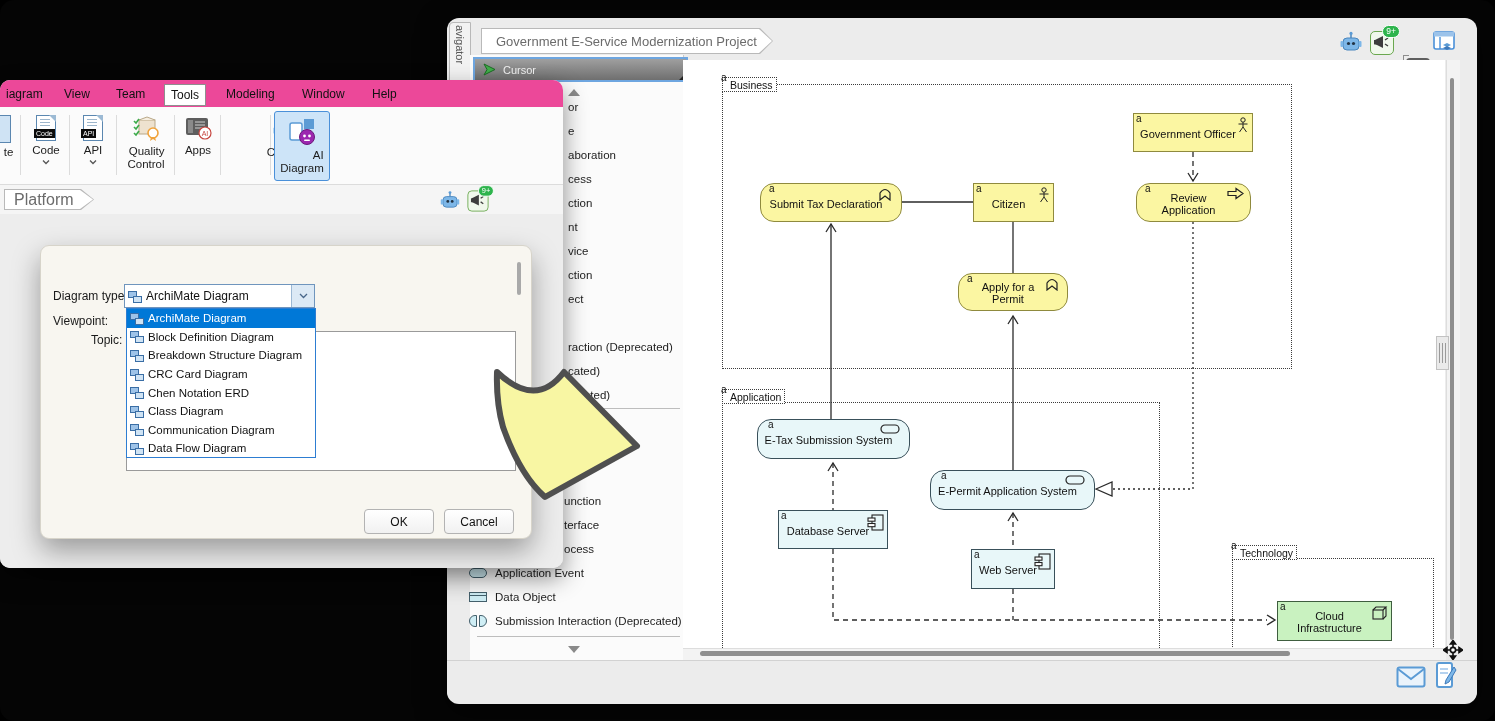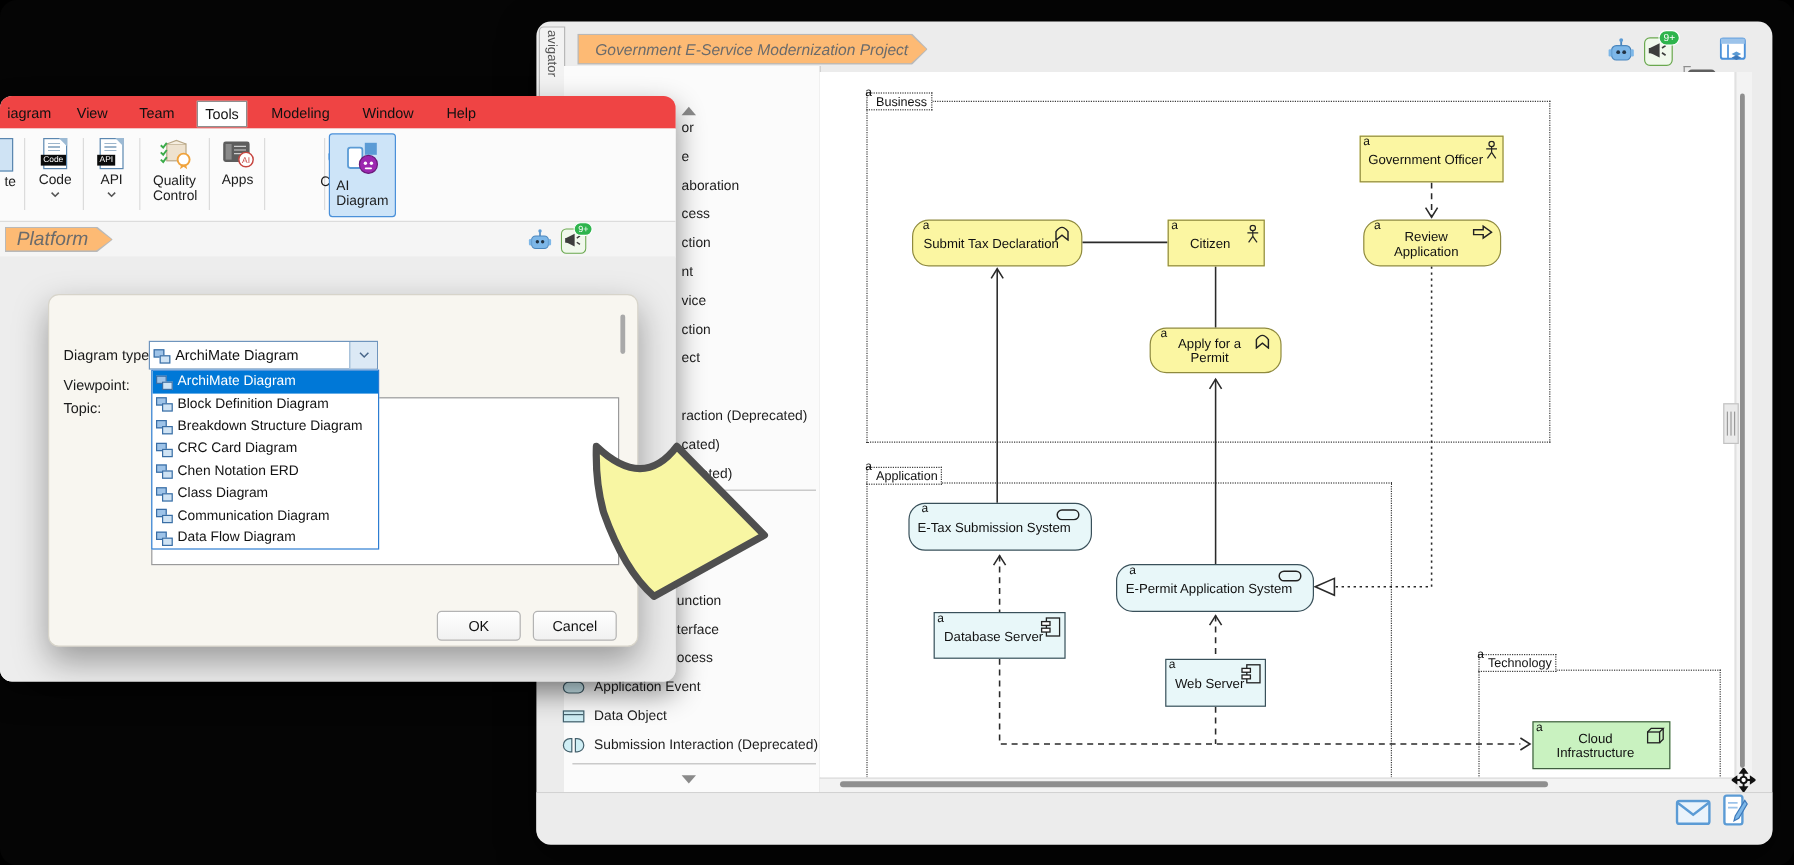--- a/index.html
+++ b/index.html
@@ -6,23 +6,23 @@
   #stage{position:relative;width:1495px;height:721px;background:#050505;overflow:hidden;
          font-family:"Liberation Sans","DejaVu Sans",sans-serif;border-radius:14px;}
   .abs{position:absolute;}
   .win{position:absolute;border-radius:12px;}
   
   #rwin{left:447px;top:18px;width:1030px;height:685px;background:#ececec;
         box-shadow:0 10px 30px rgba(0,0,0,.6);}
   #rheader{position:absolute;left:0;top:0;width:100%;height:42px;}
   .bctab-outer{position:absolute;background:#b9b9b9;
       clip-path:polygon(0 0,calc(100% - 13px) 0,100% 50%,calc(100% - 13px) 100%,0 100%);}
-  .bctab-inner{position:absolute;inset:1px;background:#fdba74;display:flex;align-items:center;
+  .bctab-inner{position:absolute;inset:1px;background:#ffffff;display:flex;align-items:center;
       padding-left:14px;color:#6b6b6b;
-      clip-path:polygon(0 0,calc(100% - 13px) 0,100% 50%,calc(100% - 13px) 100%,0 100%);font-style:italic;}
+      clip-path:polygon(0 0,calc(100% - 13px) 0,100% 50%,calc(100% - 13px) 100%,0 100%);}
   #navtab{left:2px;top:4px;width:20px;height:70px;background:#f2f2f2;border:1px solid #b8b8b8;
       border-radius:4px 0 0 4px;color:#555;font-size:11px;writing-mode:vertical-rl;
       display:flex;align-items:center;justify-content:flex-start;padding-top:2px;overflow:hidden;}
   #toolbox{left:23px;top:37px;width:213px;height:611px;background:#fbfbfb;border-right:1px solid #c9c9c9;}
   #cursorbar{left:26px;top:39px;width:211px;height:21px;border:2px solid #6ea6e0;
       background:linear-gradient(#9f9f9f,#6f6f6f);display:flex;align-items:center;color:#f2f2f2;font-size:11px;}
   #cursorbar .fold{position:absolute;right:0;bottom:0;width:0;height:0;
       border-left:7px solid transparent;border-bottom:7px solid #222;}
   .tri-up{width:0;height:0;border-left:6px solid transparent;border-right:6px solid transparent;border-bottom:7px solid #8a8a8a;}
   .tri-down{width:0;height:0;border-left:6px solid transparent;border-right:6px solid transparent;border-top:7px solid #8a8a8a;}
@@ -56,29 +56,29 @@
   .sb-thumb-v{left:1003px;top:60px;width:4px;height:562px;background:#8f8f8f;border-radius:2px;}
   .grip{left:989px;top:318px;width:11px;height:32px;background:#eaeaea;border:1px solid #c2c2c2;
       display:flex;gap:2px;align-items:center;justify-content:center;}
   .grip i{width:1px;height:20px;background:#9a9a9a;}
   .sb-track-h{left:236px;top:630px;width:763px;height:12px;background:#f3f3f3;border-top:1px solid #ddd;}
   .sb-thumb-h{left:253px;top:633px;width:590px;height:5px;background:#8f8f8f;border-radius:3px;}
   #rbottom{left:0;top:642px;width:1030px;height:43px;background:#ececec;border-top:1px solid #d2d2d2;border-radius:0 0 12px 12px;}
   
   #lwin{left:0;top:80px;width:563px;height:488px;background:#f4f4f4;border-radius:10px;
         box-shadow:0 10px 24px rgba(0,0,0,.45);}
-  #menubar{position:absolute;left:0;top:0;width:100%;height:27px;background:#ef4444;border-bottom:1px solid #e0e0e0;border-radius:10px 10px 0 0;}
+  #menubar{position:absolute;left:0;top:0;width:100%;height:27px;background:#ec4899;border-bottom:1px solid #e0e0e0;border-radius:10px 10px 0 0;}
   .menu-item{position:absolute;top:4px;height:20px;display:flex;align-items:center;font-size:12px;color:#111;padding:0 6px;}
   .menu-sel{background:#fff;border:1px solid #8f8f8f;}
   #lbar{position:absolute;left:0;top:27px;width:100%;height:77px;background:#fbfbfb;border-bottom:1px solid #dcdcdc;}
   .tb-btn{position:absolute;top:4px;height:70px;display:flex;flex-direction:column;align-items:center;
       font-size:11.5px;color:#1c1c1c;justify-content:flex-start;padding-top:4px;box-sizing:border-box;}
   .tb-sel{background:#cde4f8;border:1px solid #4a90d9;border-radius:3px;}
   .tb-sep{position:absolute;top:8px;width:1px;height:60px;background:#dcdcdc;}
-  .tb-lbl{margin-top:3px;text-align:left;line-height:13px;white-space:pre-line;}
+  .tb-lbl{margin-top:3px;text-align:right;line-height:13px;white-space:pre-line;}
   .chev{width:8px;height:8px;margin-top:1px;}
   .page-ico{position:relative;width:20px;height:26px;background:#fff;border:1.4px solid #5b87b0;box-sizing:border-box;}
   .page-ico .fold{position:absolute;right:-1px;top:-1px;width:0;height:0;border-left:7px solid transparent;border-top:7px solid #9cbad4;}
   .page-ico .lines{position:absolute;left:3px;top:3px;width:10px;height:8px;
       background:repeating-linear-gradient(#9db6cc 0 1px,transparent 1px 3px);}
   .page-tag{position:absolute;left:-3px;bottom:2px;background:#0b0b0b;color:#fff;font-size:7px;padding:0 2px;line-height:9px;}
   #platbar{position:absolute;left:0;top:105px;width:100%;height:29px;background:#f5f5f5;border-bottom:1px solid #e2e2e2;}
   #lbody{position:absolute;left:0;top:134px;width:100%;height:354px;background:#ededed;border-radius:0 0 10px 10px;}
   .ico-mega{position:relative;width:24px;height:24px;border:1.5px solid #6aa84f;border-radius:5px;background:#f0f8ec;box-sizing:border-box;}
   .mega-badge{position:absolute;right:-7px;top:-7px;background:#2eb44d;color:#fff;font-size:8.5px;
@@ -161,20 +161,27 @@
       <svg width="24" height="22" viewBox="0 0 24 22">
           <rect x="1" y="1" width="20" height="17" rx="2" fill="#fff" stroke="#4a90d9" stroke-width="1.6"></rect>
           <rect x="1" y="1" width="20" height="4.5" fill="#9cc3ea"></rect>
           <line x1="7" y1="6" x2="7" y2="18" stroke="#4a90d9" stroke-width="1.4"></line>
           <path d="M14 12 l4 2 -4 2 -4 -2 z" fill="#5b9bd5"></path>
           <path d="M14 15 l4 2 -4 2 -4 -2 z" fill="#3d79ba"></path>
         </svg>
     </div>
 
     <div id="toolbox" class="abs"></div>
+    <div id="cursorbar" class="abs">
+      <svg width="14" height="13" viewBox="0 0 14 13" style="margin:0 6px 0 8px;">
+          <polygon points="1,1 12,6.5 1,12 4,6.5" fill="#3fae49" stroke="#1c6b24"></polygon>
+        </svg>
+      <span>Cursor</span>
+      <span class="fold"></span>
+    </div>
     <div class="abs tri-up" style="left:121px;top:71px;"></div>
     <div class="abs tri-down" style="left:121px;top:628px;"></div>
     <div id="tbx-top" class="tbx-list" style="left:121px;top:77px;">
         <div class="frag-row">
           <span>or</span>
         </div>
         <div class="frag-row">
           <span>e</span>
         </div>
         <div class="frag-row">
@@ -542,21 +549,21 @@
           <i style="left:16px;"></i>
       </div>
     </div>
     <div id="lbody"></div>
   </div>
 
   <div id="dialog" class="win">
 
     <span class="dlg-lbl" style="top:43px;">Diagram type:</span>
     <span class="dlg-lbl" style="top:68px;">Viewpoint:</span>
-    <span class="dlg-lbl" style="top:87px;">Topic:</span>
+    <span class="dlg-lbl" style="top:87px;margin-left:38px;">Topic:</span>
 
     <div id="topic-area"></div>
 
     <div id="combo">
       <span class="dd-ico"></span>
       <span>ArchiMate Diagram</span>
       <span class="arrow-zone">
         <svg width="9" height="6" viewBox="0 0 9 6">
             <path d="M1,1 L4.5,4.5 L8,1" fill="none" stroke="#49678a" stroke-width="1.3"></path>
           </svg>

